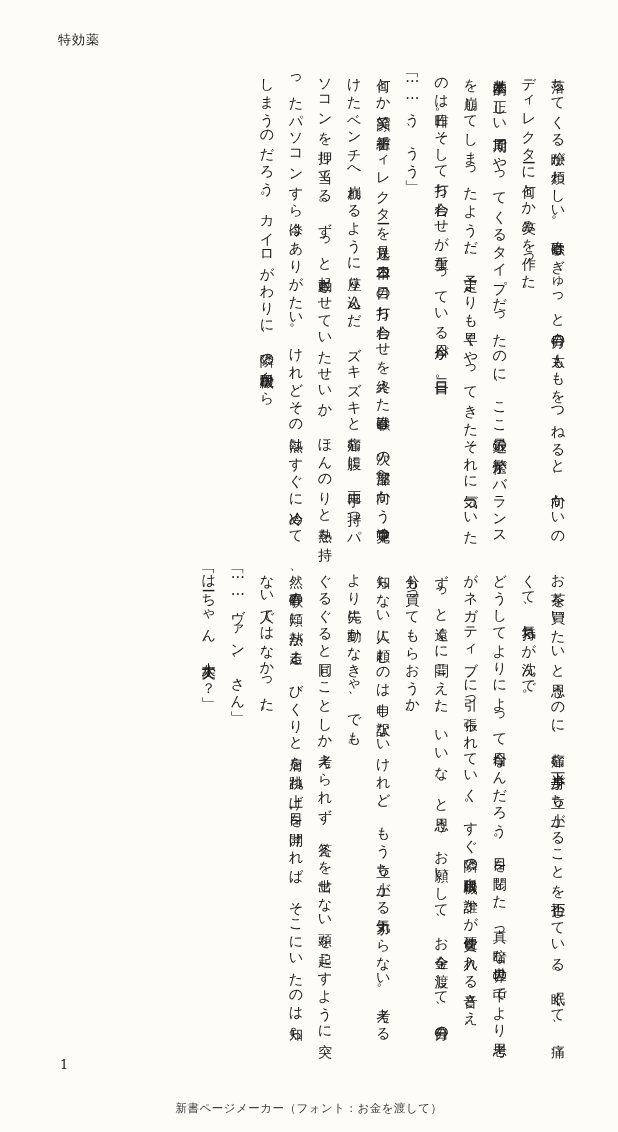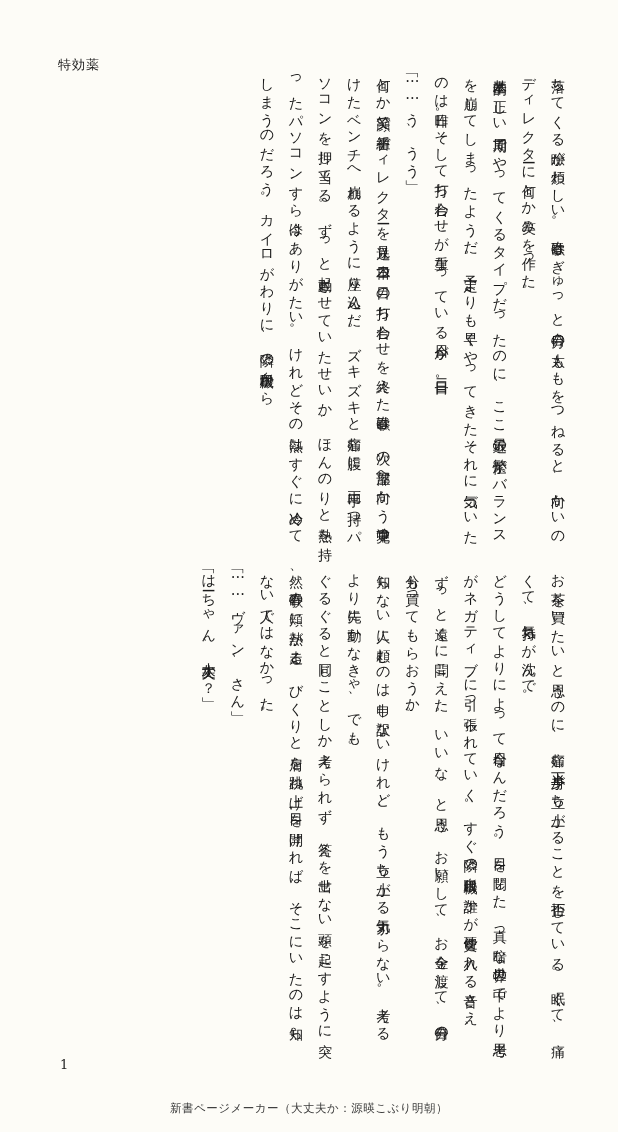--- a/index.html
+++ b/index.html
@@ -13,21 +13,21 @@
     font-family: "DejaVu Serif", "Liberation Serif", serif;
     color: #1a1a1a;
     position: relative;
     overflow: hidden;
   }
 
   .page {
     position: absolute;
     inset: 0;
     box-sizing: border-box;
-    padding: 56px 46px 0 46px;
+    padding: 31px 46px 0 46px;
   }
 
   .header-title {
     font-size: 13px;
     letter-spacing: 1px;
     color: #1d1d1d;
     margin: 0 0 0 12px;
     font-weight: 400;
   }
 
@@ -118,15 +118,15 @@
       <p>知らない人に頼むのは申し訳ないけれど、もう立ち上がる気力すらない。考えるより先に動かなきゃ、でも。</p>
       <p>ぐるぐると同じことしか考えられず、答えを出せない頭を起こすように突然、春歌の頬に熱が走る。びくりと肩を跳ね上げ目を開ければ、そこにいたのは知らない人ではなかった。</p>
       <p>「……ヴァン、さん」</p>
       <p>「はーちゃん、大丈夫か？」</p>
     </div>
 
   </div>
 
   <div class="page-number">1</div>
 
-  <div class="footer">新書ページメーカー（大丈夫か：源暎こぶり明朝）</div>
+  <div class="footer">新書ページメーカー（フォント：お金を渡して）</div>
 
 </div>
 
 </body></html>

